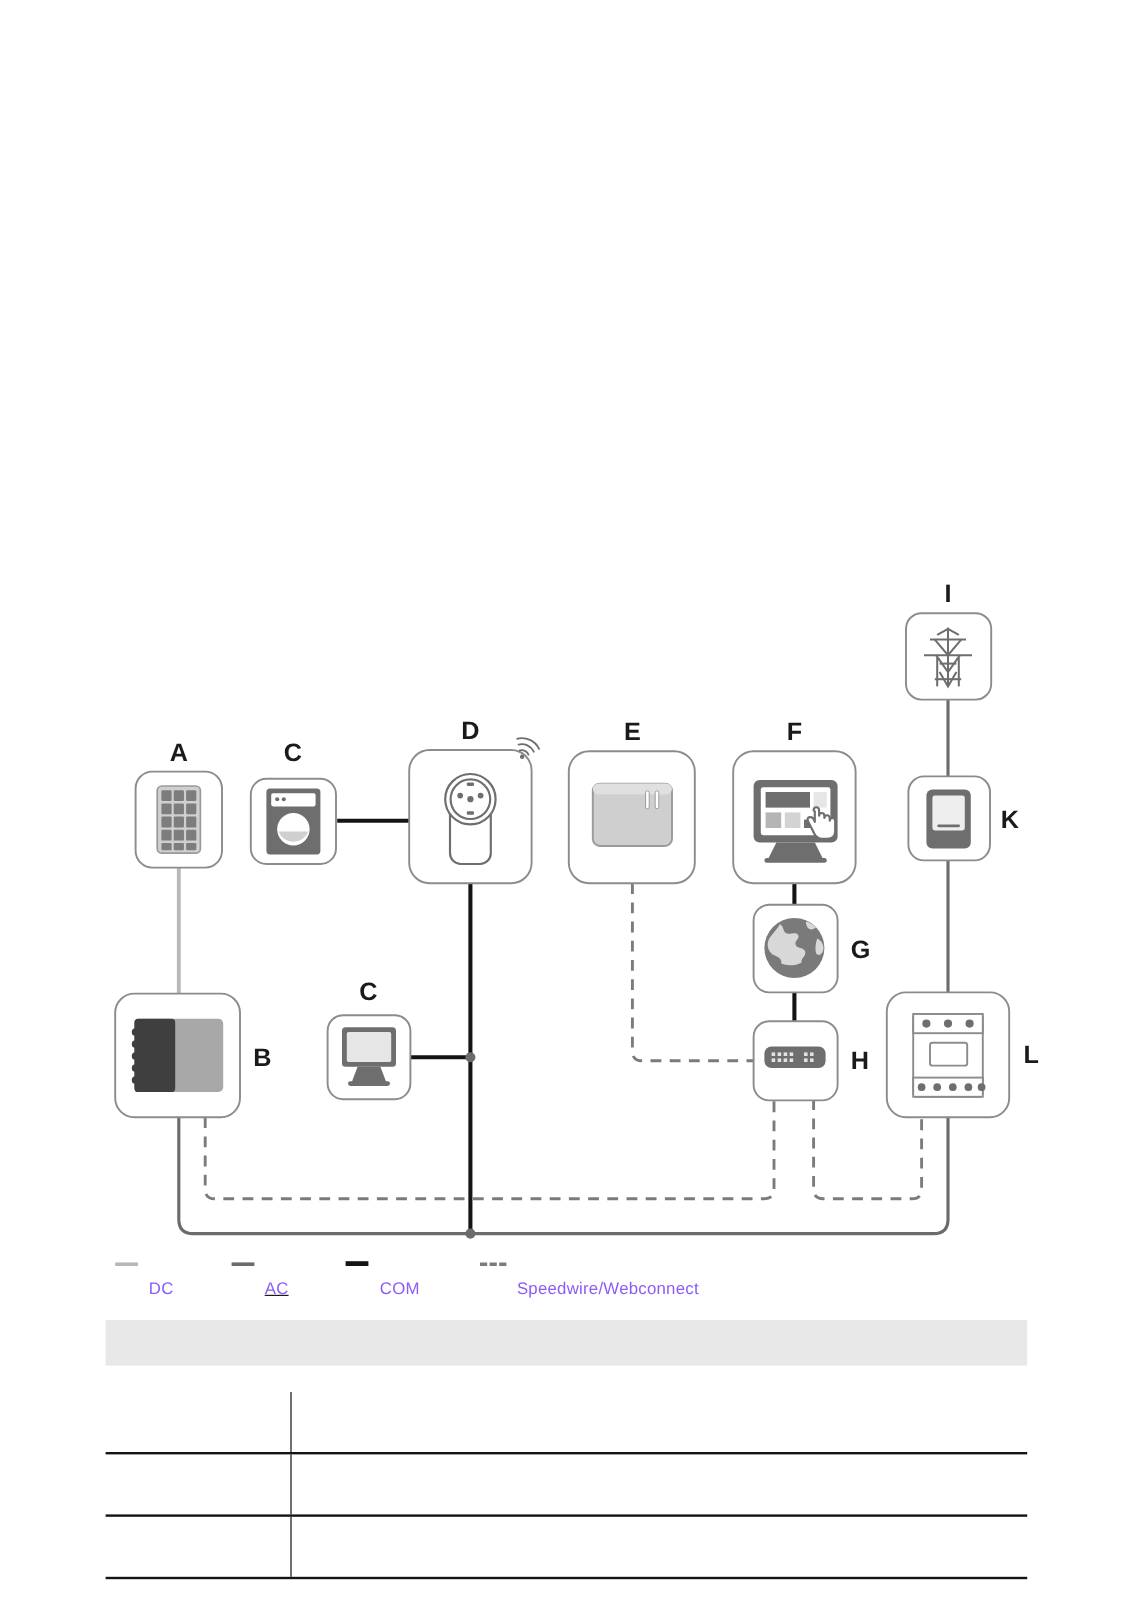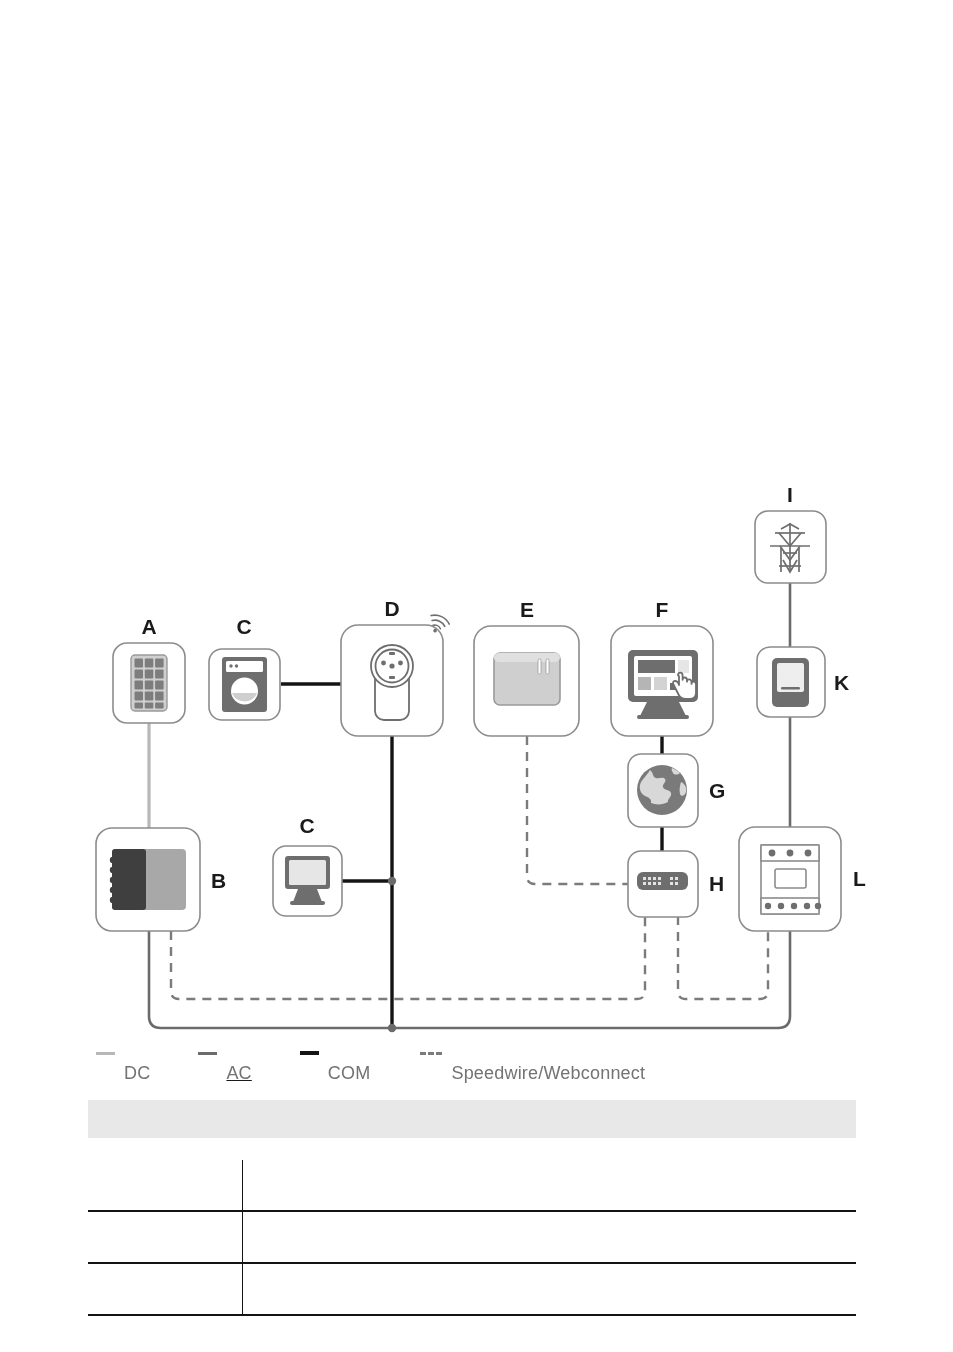--- a/index.html
+++ b/index.html
@@ -31,21 +31,21 @@
   .legend-item{display:flex;align-items:center;}
   .legend-item.i0{margin-left:0px;}
   .legend-item.i1{margin-left:48px;text-decoration:underline;}
   .legend-item.i2{margin-left:48px;}
   .legend-item.i3{margin-left:50px;}
   .swatch{width:19px;height:3px;display:inline-block;margin-right:9px;}
   .swatch.dash{
     height:0;border-top:3px dashed #7b7b7b;width:22px;background:none;
   }
   .legend-text{
-    font-size:18px;color:#737373;letter-spacing:.2px;
+    font-size:14px;color:#8b5cf6;letter-spacing:.2px;
     font-family:"Liberation Sans", sans-serif;white-space:nowrap;margin-top:40px;
   }
 
   
   #table{
     position:absolute;left:88px;top:1100px;width:768px;
   }
   .t-headband{
     height:38px;background:#e8e8e8;width:768px;
   }

